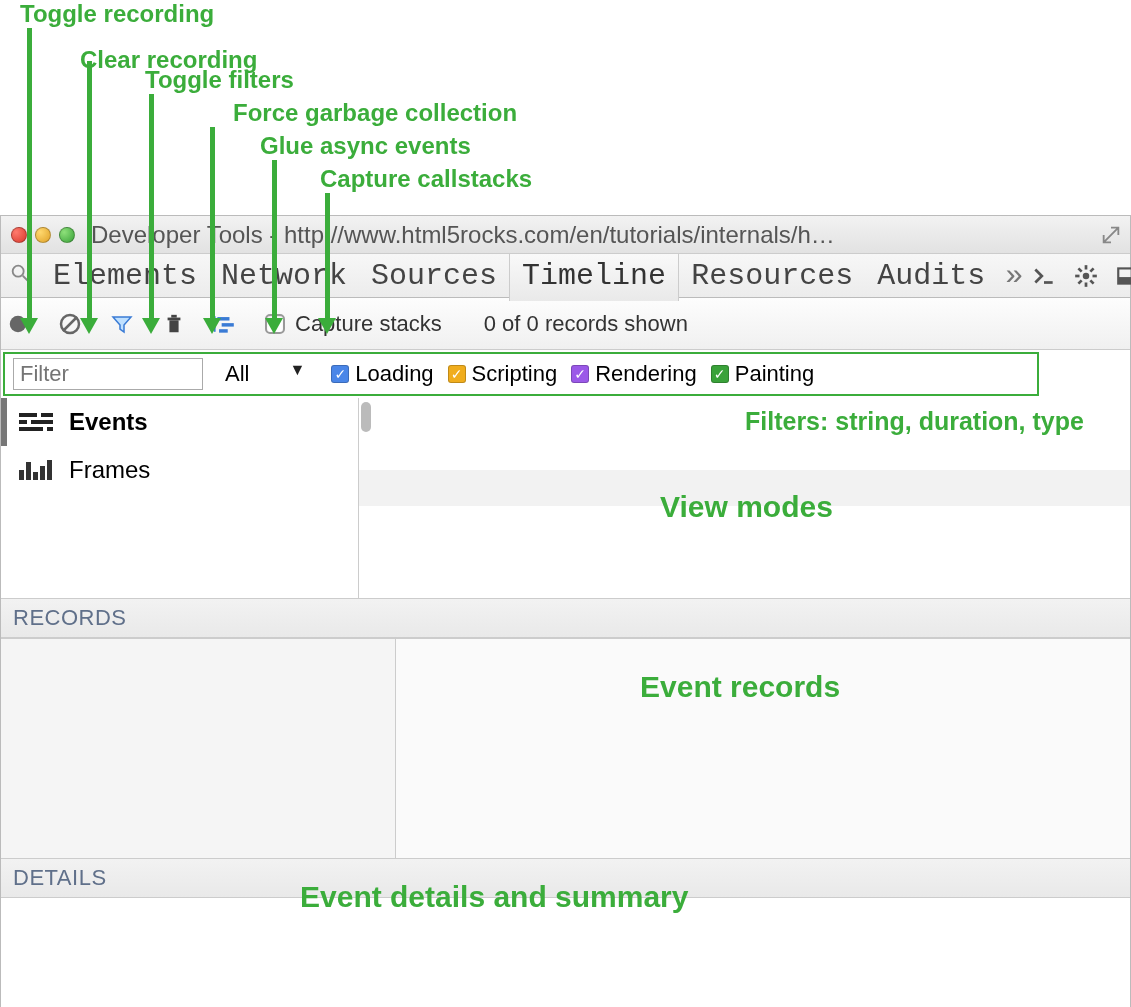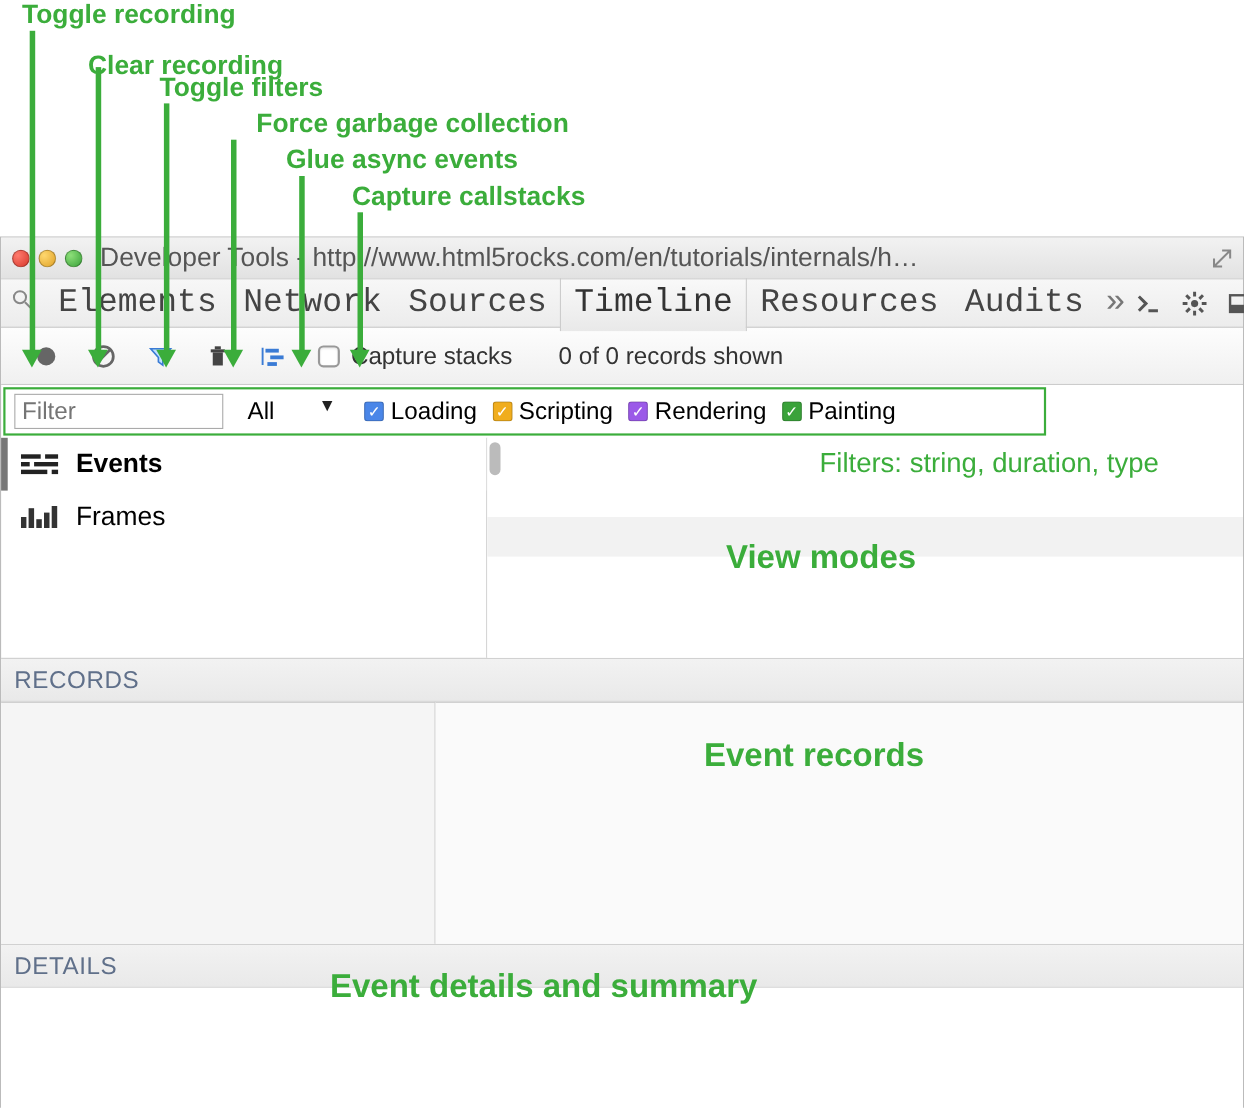--- a/index.html
+++ b/index.html
@@ -24,36 +24,36 @@
 
 .tabbar { height: 44px; background: linear-gradient(#f7f7f7,#ececec); border-bottom: 1px solid #bbb; display: flex; align-items: center; padding: 0 8px; font-size: 30px; color: #444; font-family: Liberation Mono, monospace; }
 .tabbar .search-tab-icon { color:#888; margin-right:10px;}
 .tabbar .tab { padding: 8px 12px; cursor:pointer; }
 .tabbar .tab.active { color: #333; border-left:1px solid #ccc; border-right:1px solid #ccc; background:linear-gradient(#fafafa,#e9e9e9); }
 .tabbar .chev { padding: 0 8px; color:#777;}
 .tabbar .spacer{flex:1;}
 .tabbar .right-icons { display:flex; gap:16px; color:#555; align-items:center;}
 .right-icons svg{display:block;}
 
-.toolbar { height: 52px; background: linear-gradient(#fdfdfd,#f0f0f0); border-bottom: 1px solid #ccc; display: flex; align-items: center; padding: 0 28px; gap: 26px; font-size: 22px; color: #333; }
+.toolbar { height: 52px; background: linear-gradient(#fdfdfd,#f0f0f0); border-bottom: 1px solid #ccc; display: flex; align-items: center; padding: 0 4px; gap: 26px; font-size: 22px; color: #333; }
 .tool-icon { width:26px; height:26px; display:flex; align-items:center; justify-content:center; color:#555; cursor:pointer;}
 .capture-box { width:20px; height:20px; border:2px solid #999; border-radius:5px; background:#fff; display:inline-block; box-shadow:inset 0 1px 2px rgba(0,0,0,.1);}
 .capture-label{margin-left:-16px;}
 .toolbar .status { margin-left: 16px; font-size:22px; color:#333;}
 
-.filterbar { border: 2px solid #3bad3b; margin: 2px 6px 2px 2px; display:flex; align-items:center; height:44px; padding:4px 8px; gap:14px; font-size:22px; width: 948px;}
+.filterbar { border: 2px solid #3bad3b; margin: 2px 6px 2px 2px; display:flex; align-items:center; height:44px; padding:4px 8px; gap:14px; font-size:22px; width: 1036px;}
 .filterbar input { width: 190px; height: 32px; border:1px solid #aaa; font-size:22px; padding:2px 6px; color:#aaa; background:#fff;}
 .select-all { display:flex; align-items:flex-start; gap:40px; padding: 2px 12px 2px 8px; }
 .select-all .tri { font-size:16px; color:#222;}
 .cb { width:18px; height:18px; border-radius:3px; display:inline-flex; align-items:center; justify-content:center; font-size:14px; color:#fff; margin-right:4px; vertical-align:-2px; border:1px solid rgba(0,0,0,.2);}
 .cb.blue{background:#4a86e8;} .cb.amber{background:#f0ad1d;} .cb.purple{background:#9b59e8;} .cb.green{background:#3aa23a;}
 .filt-item{display:flex; align-items:center; gap:2px;}
 
 .content { display:flex; height: 200px; }
-.sidebar { width: 442px; border-right:1px solid #ccc; }
+.sidebar { width: 358px; border-right:1px solid #ccc; }
 .mode-item { display:flex; align-items:center; gap:14px; padding:10px 18px; font-size:24px; cursor:pointer;}
 .mode-item.active { font-weight:700; border-left:6px solid #777; padding-left:12px; background:#fff;}
 .mode-icon{width:36px; display:flex; align-items:center;}
 .main-area { flex:1; position:relative; background:#fff;}
 .scroll-thumb { position:absolute; top:4px; left:2px; width:10px; height:30px; background:#bbb; border-radius:5px;}
 .alt-band{position:absolute; left:0; right:0; height:36px; background:#f2f2f2;}
 .band1{top:72px;} 
 
 .section-hdr { background: linear-gradient(#f2f2f2,#e9e9e9); border-top:1px solid #ccc; border-bottom:1px solid #ccc; font-size:22px; color:#60708a; padding:6px 12px; letter-spacing:.5px; }
 .records-row{display:flex; height:220px;}
@@ -263,16 +263,16 @@
   <div class="section-hdr">RECORDS</div>
   <div class="records-row">
     <div class="records-side"></div>
     <div class="records-main"></div>
   </div>
 
   <div class="section-hdr">DETAILS</div>
   <div class="details-area"></div>
 </div>
 
-<div class="panel-label" style="left:745px; top:407px; font-size:25px; font-weight:400;">Filters: string, duration, type</div>
+<div class="panel-label" style="left:745px; top:407px; font-size:25px; font-weight:700;">Filters: string, duration, type</div>
 <div class="panel-label" style="left:660px; top:490px;">View modes</div>
 <div class="panel-label" style="left:640px; top:670px;">Event records</div>
 <div class="panel-label" style="left:300px; top:880px;">Event details and summary</div>
 
 </body></html>

